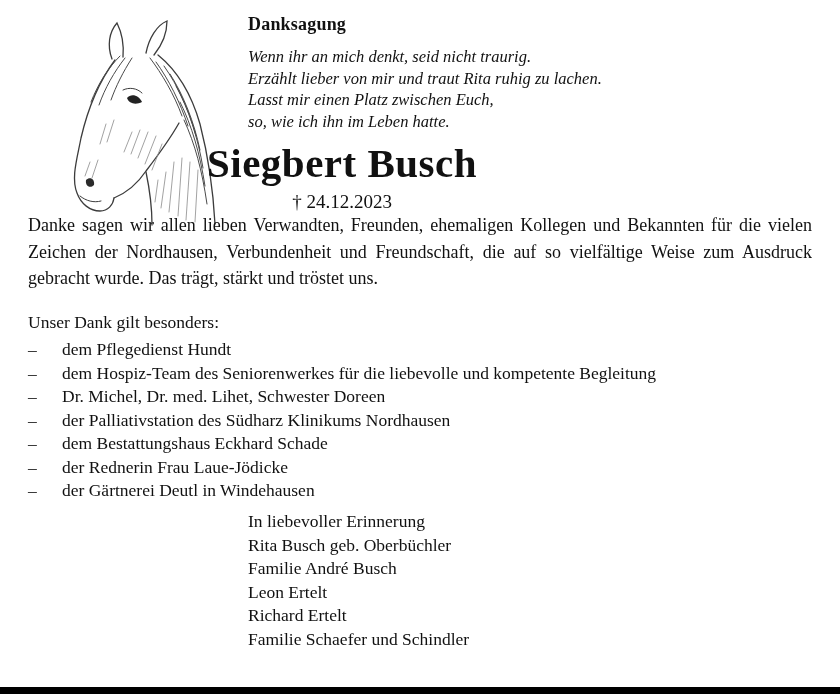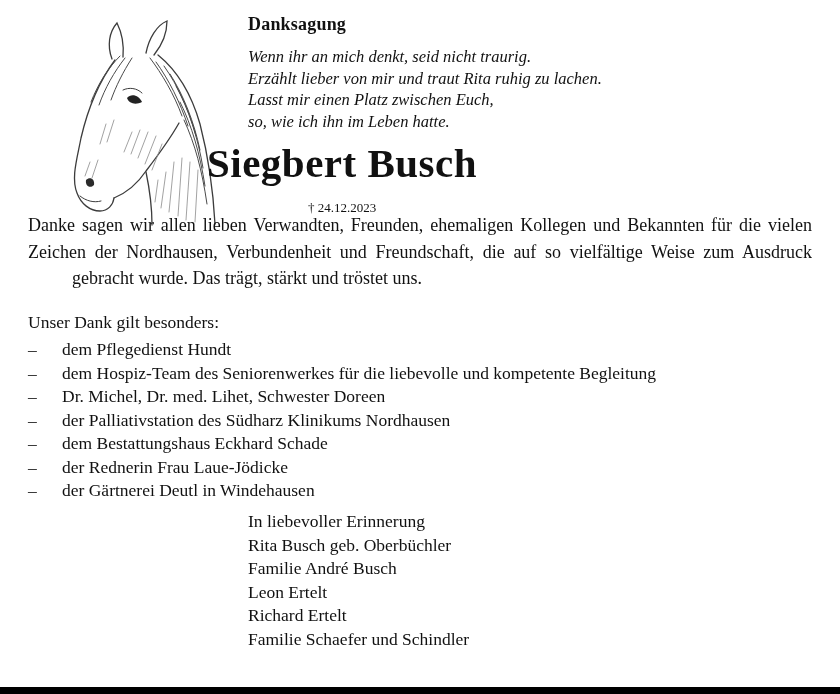--- a/index.html
+++ b/index.html
@@ -46,40 +46,39 @@
     width: 684px;
     text-align: center;
   }
   .deceased-name {
     font-size: 41px;
     font-weight: bold;
     letter-spacing: 0.5px;
     line-height: 44px;
   }
   .death-date {
-    font-size: 13px;
-    margin-top: 15px;
+    font-size: 19px;
+    margin-top: 6px;
   }
 
   .paragraph {
     position: absolute;
     left: 28px;
     right: 28px;
     top: 212px;
     font-size: 18px;
     line-height: 26.5px;
   }
   .para-line {
     text-align: justify;
     text-align-last: justify;
     white-space: normal;
   }
   .para-line:last-child {
     text-align-last: left;
-    margin-left: 44px;
   }
 
   .thanks {
     position: absolute;
     left: 28px;
     right: 32px;
     top: 311px;
     font-size: 17.5px;
   }
   .thanks-intro {

